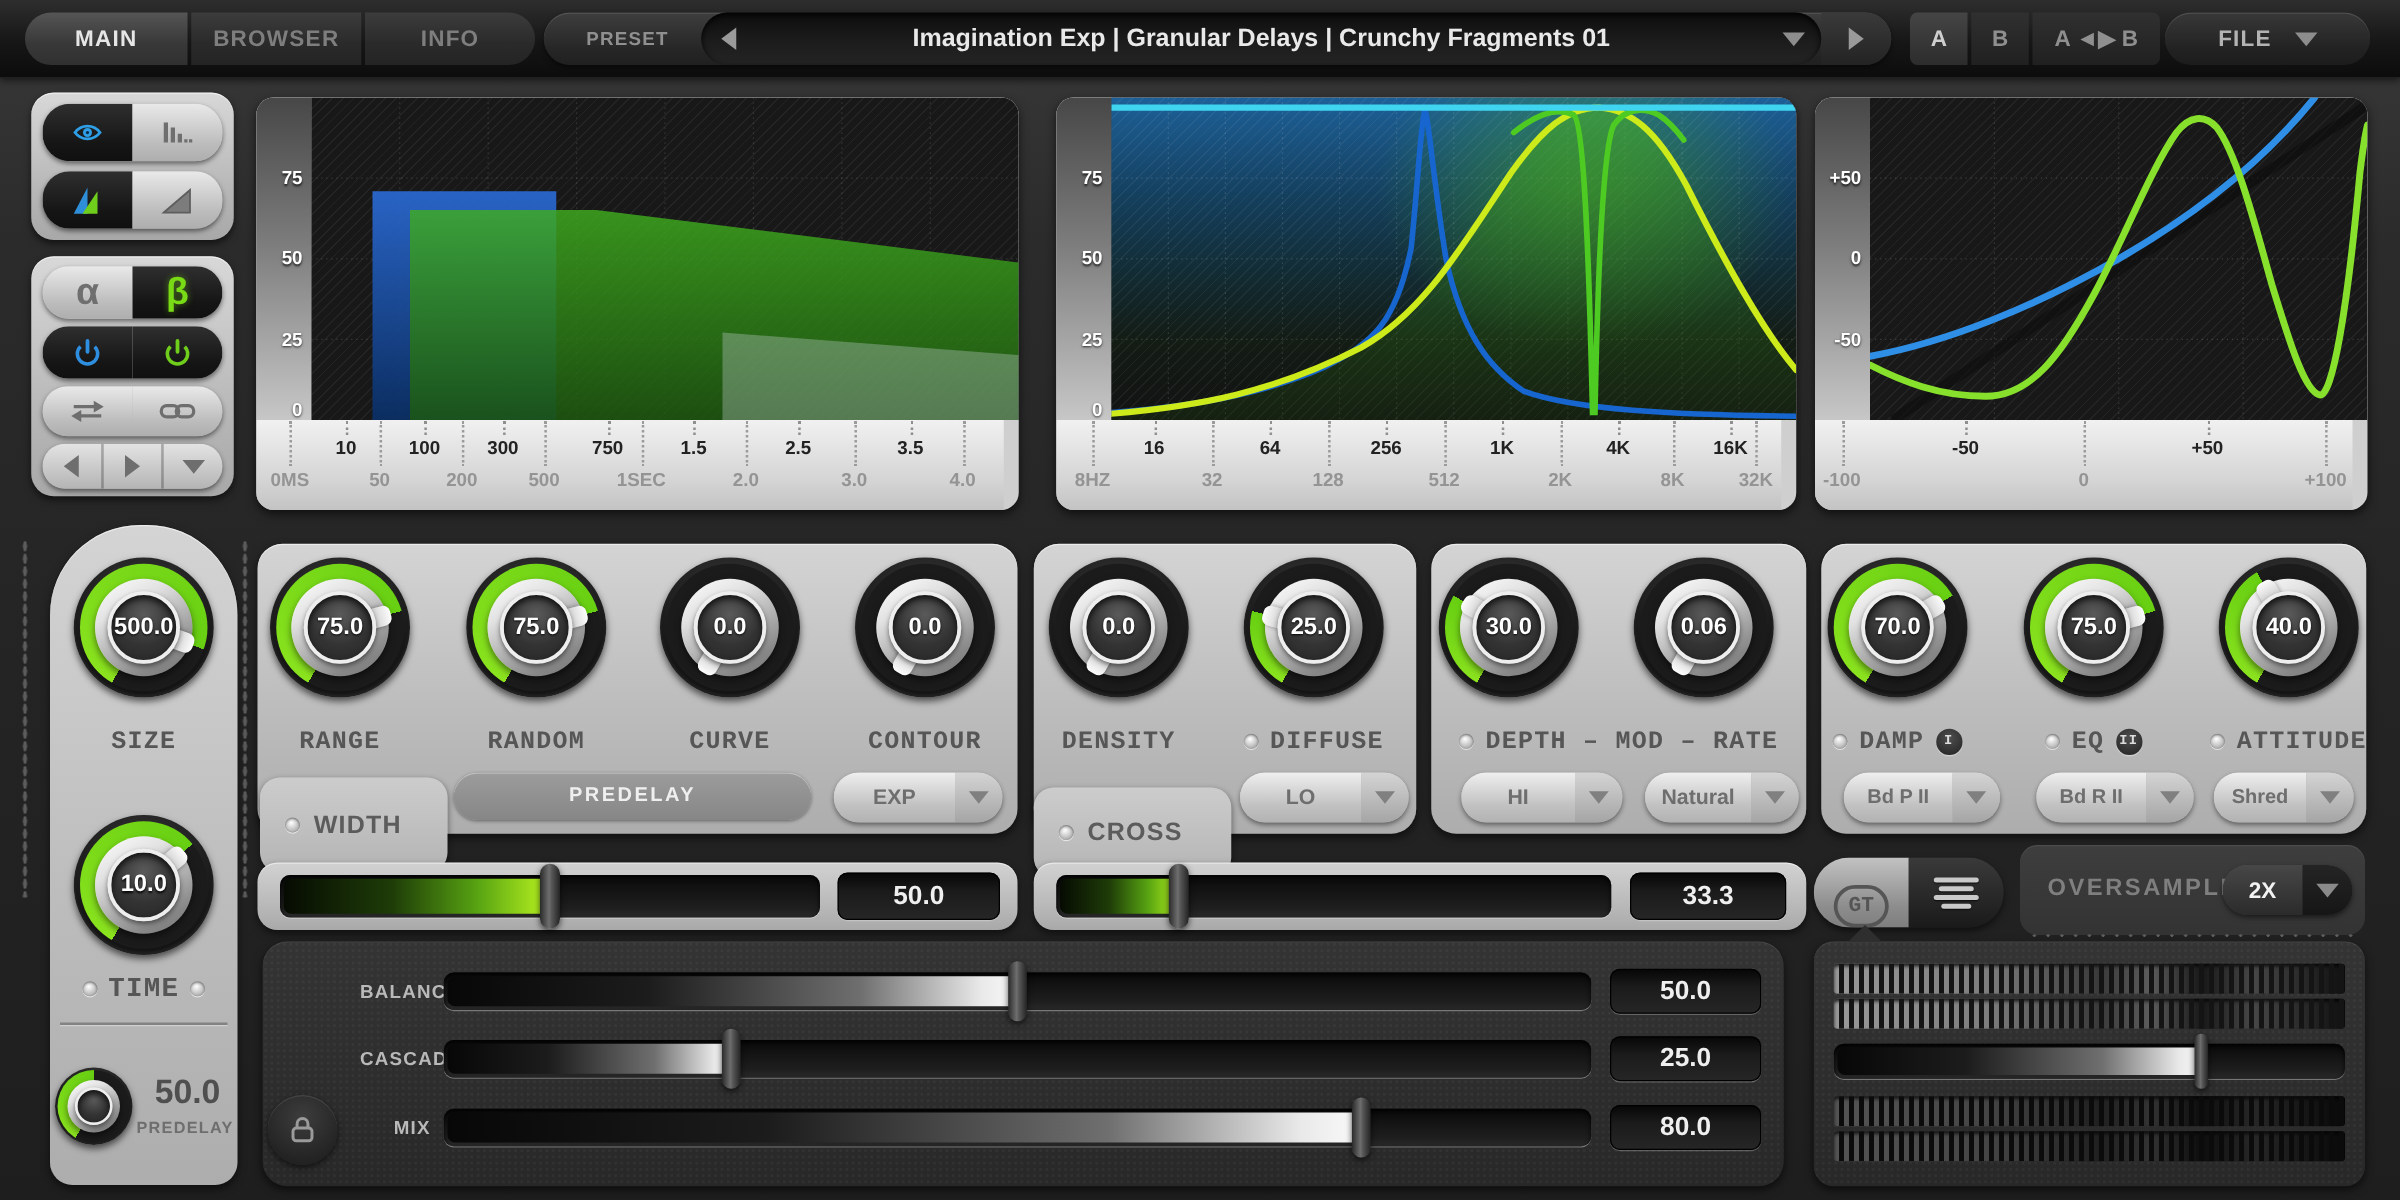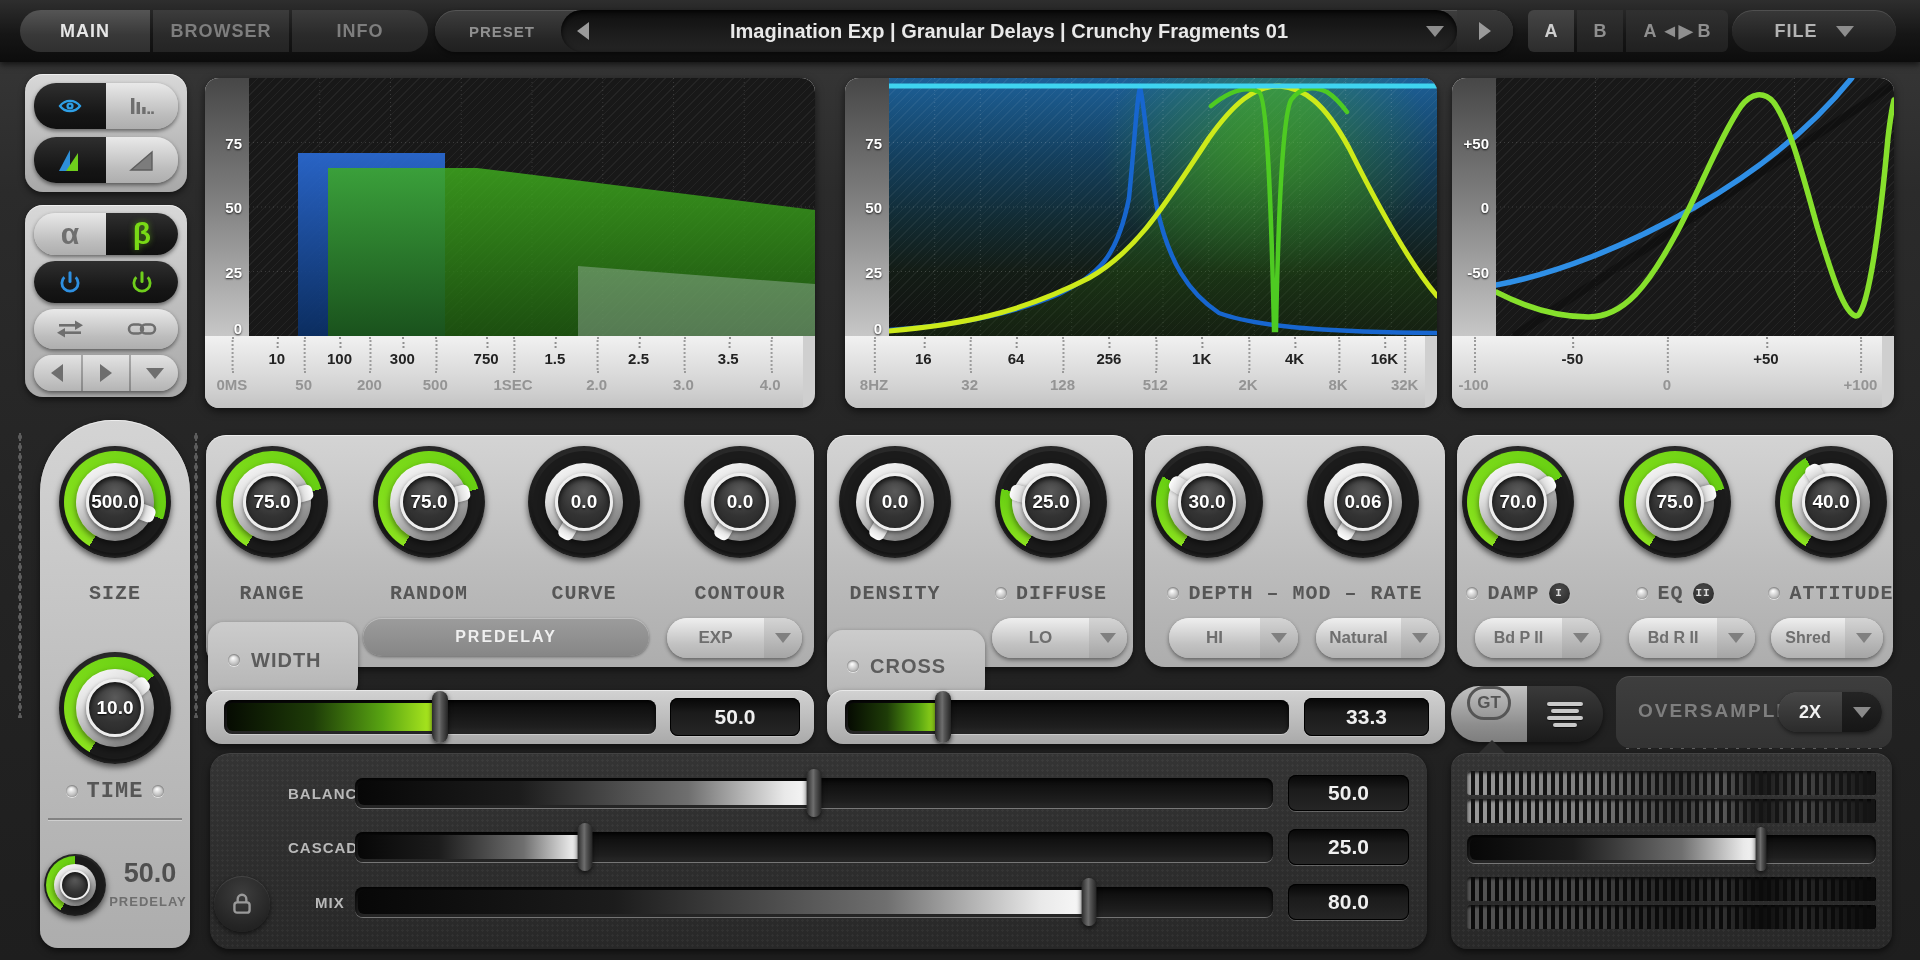--- a/index.html
+++ b/index.html
@@ -164,22 +164,22 @@
 
   
   .meter-row { position:absolute; left:16px; right:16px; height:24px; border-radius:3px; overflow:hidden;
     background:linear-gradient(90deg,#999 0%,#7d7d7d 30%,#3a3a3a 52%,#5c5c5c 62%,#181818 72%,#474747 82%,#101010 100%);
     box-shadow:inset 0 2px 3px rgba(0,0,0,.8); }
   .meter-row::after { content:""; position:absolute; inset:0;
     background:repeating-linear-gradient(90deg, transparent 0 4px, #141414 4px 8px); }
   .meter-row.dim { filter:brightness(.55); }
   .gt-pill { position:absolute; left:1451px; top:686px; width:152px; height:56px; border-radius:28px;
     display:flex; overflow:hidden; cursor:pointer; box-shadow:0 3px 6px rgba(0,0,0,.55); }
-  .gt-left { width:76px; display:flex; align-items:flex-start; justify-content:center;
-    background:linear-gradient(180deg,#c2c2c2,#8d8d8d 70%,#7e7e7e); }
+  .gt-left { width:76px; display:flex; align-items:flex-end; justify-content:center;
+    background:linear-gradient(180deg,#c2c2c2,#8d8d8d 70%,#7e7e7e);font-family:Liberation Mono, monospace; }
   .gt-logo { width:44px; height:34px; border:3px solid #555; border-radius:17px;
     display:flex; align-items:center; justify-content:center; color:#555; font-weight:bold; font-size:17px; letter-spacing:0; }
   .gt-right { flex:1; display:flex; flex-direction:column; align-items:center; justify-content:center; gap:3px;
     background:linear-gradient(180deg,#3a3a3a,#1a1a1a); }
   .gt-right i { display:block; height:4px; border-radius:2px; background:#c9c9c9; box-shadow:0 1px 1px rgba(0,0,0,.6); }
   .os-panel { position:absolute; left:1616px; top:676px; width:276px; height:72px; border-radius:14px;
     background:linear-gradient(180deg,#3e3e3e,#333); box-shadow:inset 0 1px 0 rgba(255,255,255,.08); }
   .os-label { position:absolute; left:22px; top:24px; color:#7f7f7f; font-weight:bold; font-size:19px; letter-spacing:2px; }
   .os-dd { position:absolute; right:10px; top:16px; width:104px; height:40px; border-radius:20px; display:flex;
     overflow:hidden; cursor:pointer; box-shadow:0 2px 4px rgba(0,0,0,.5), inset 0 1px 0 rgba(255,255,255,.15); }

